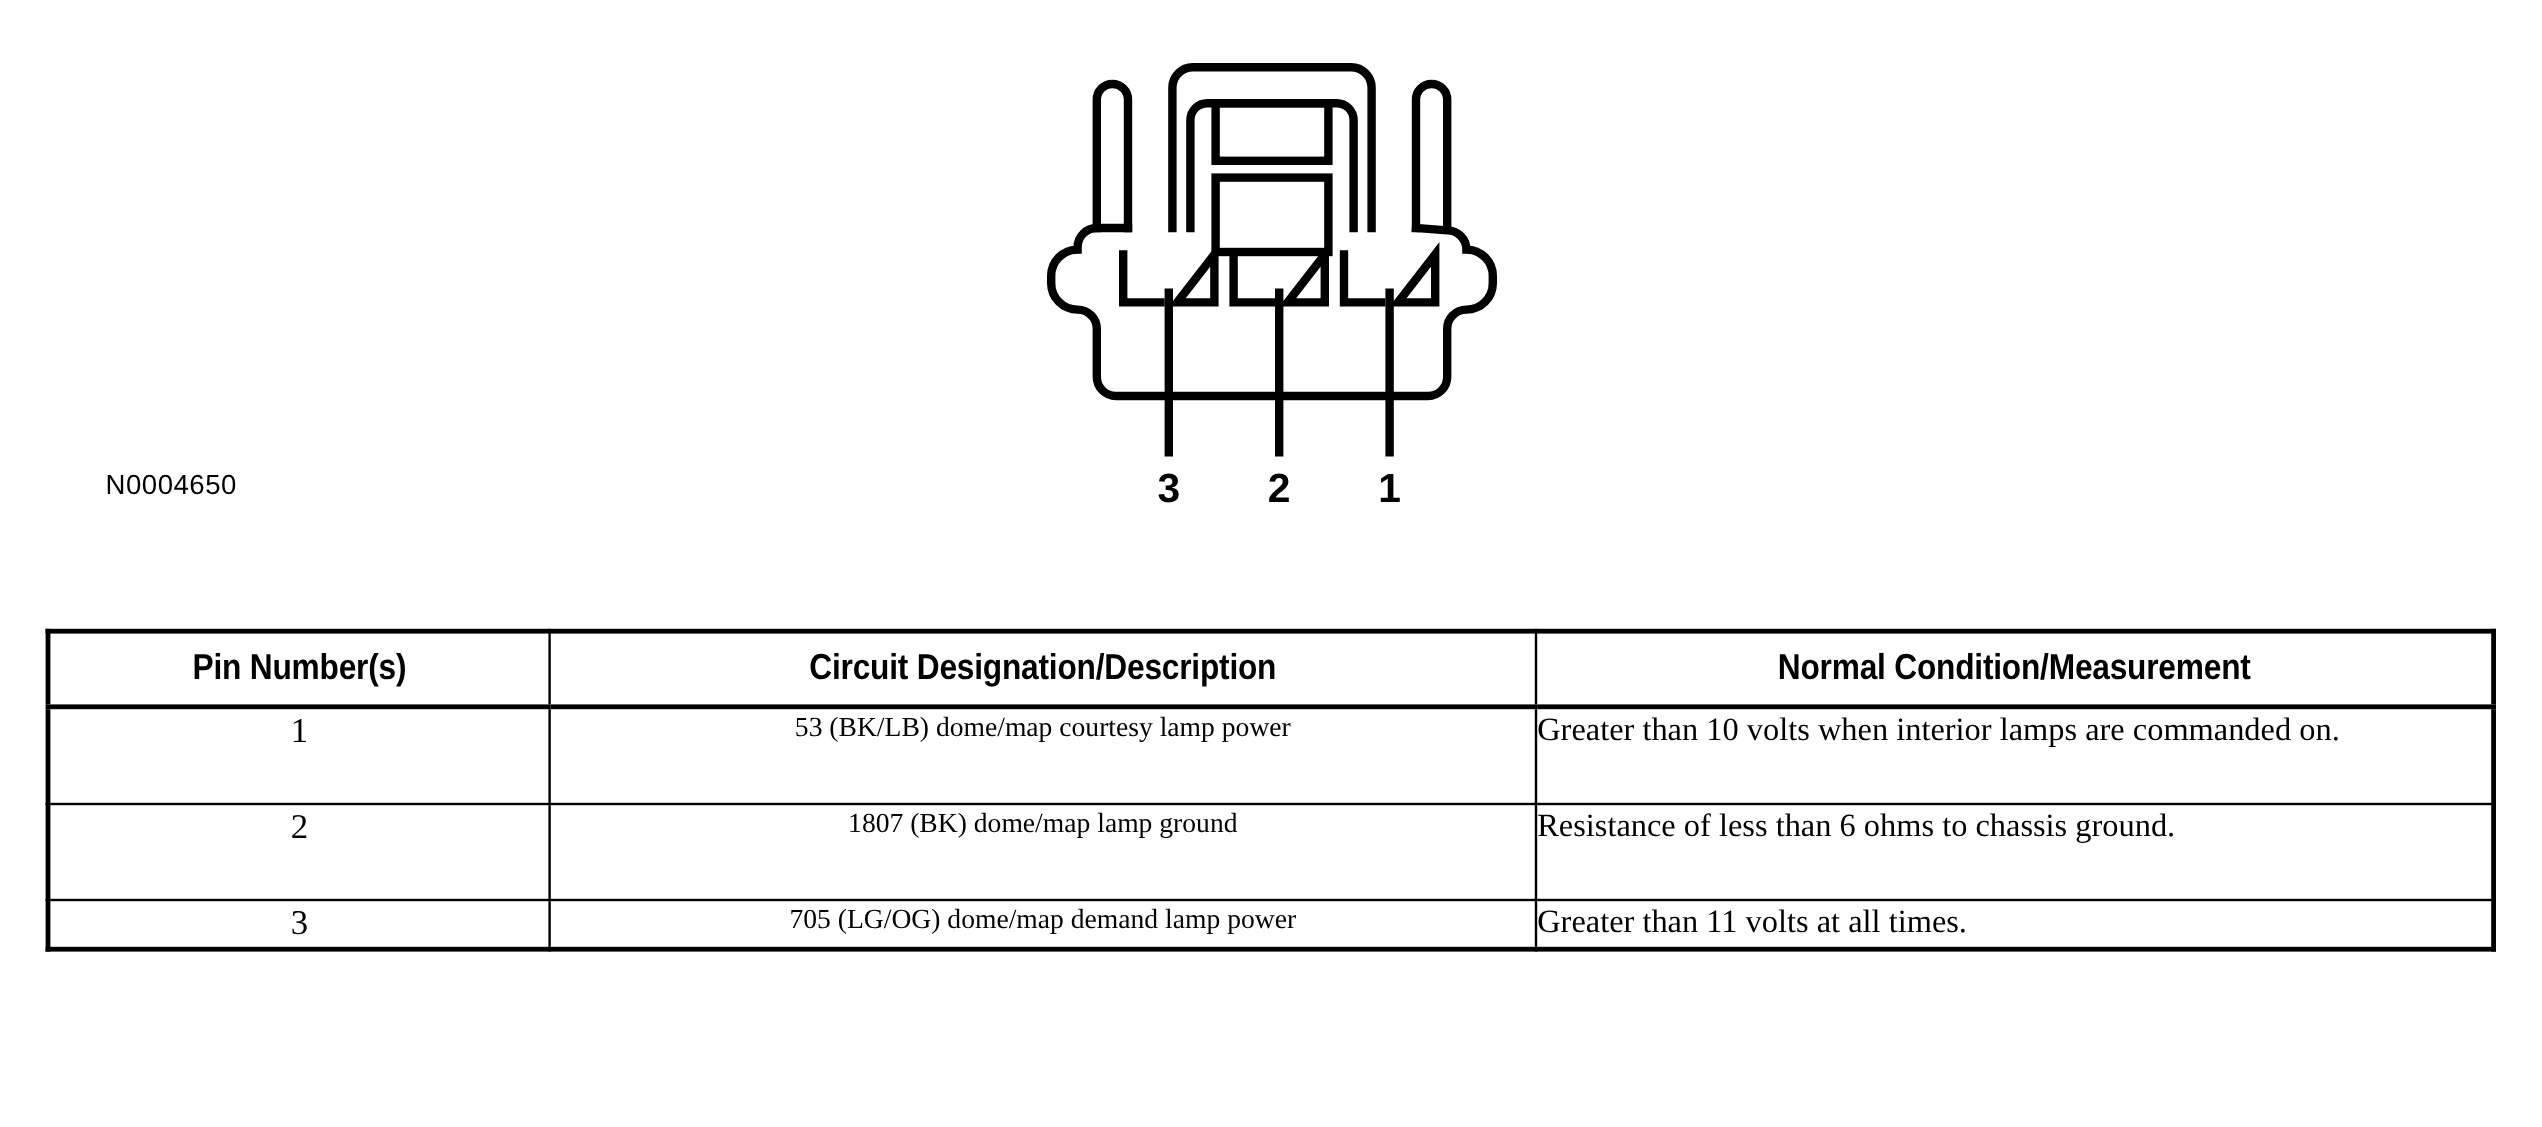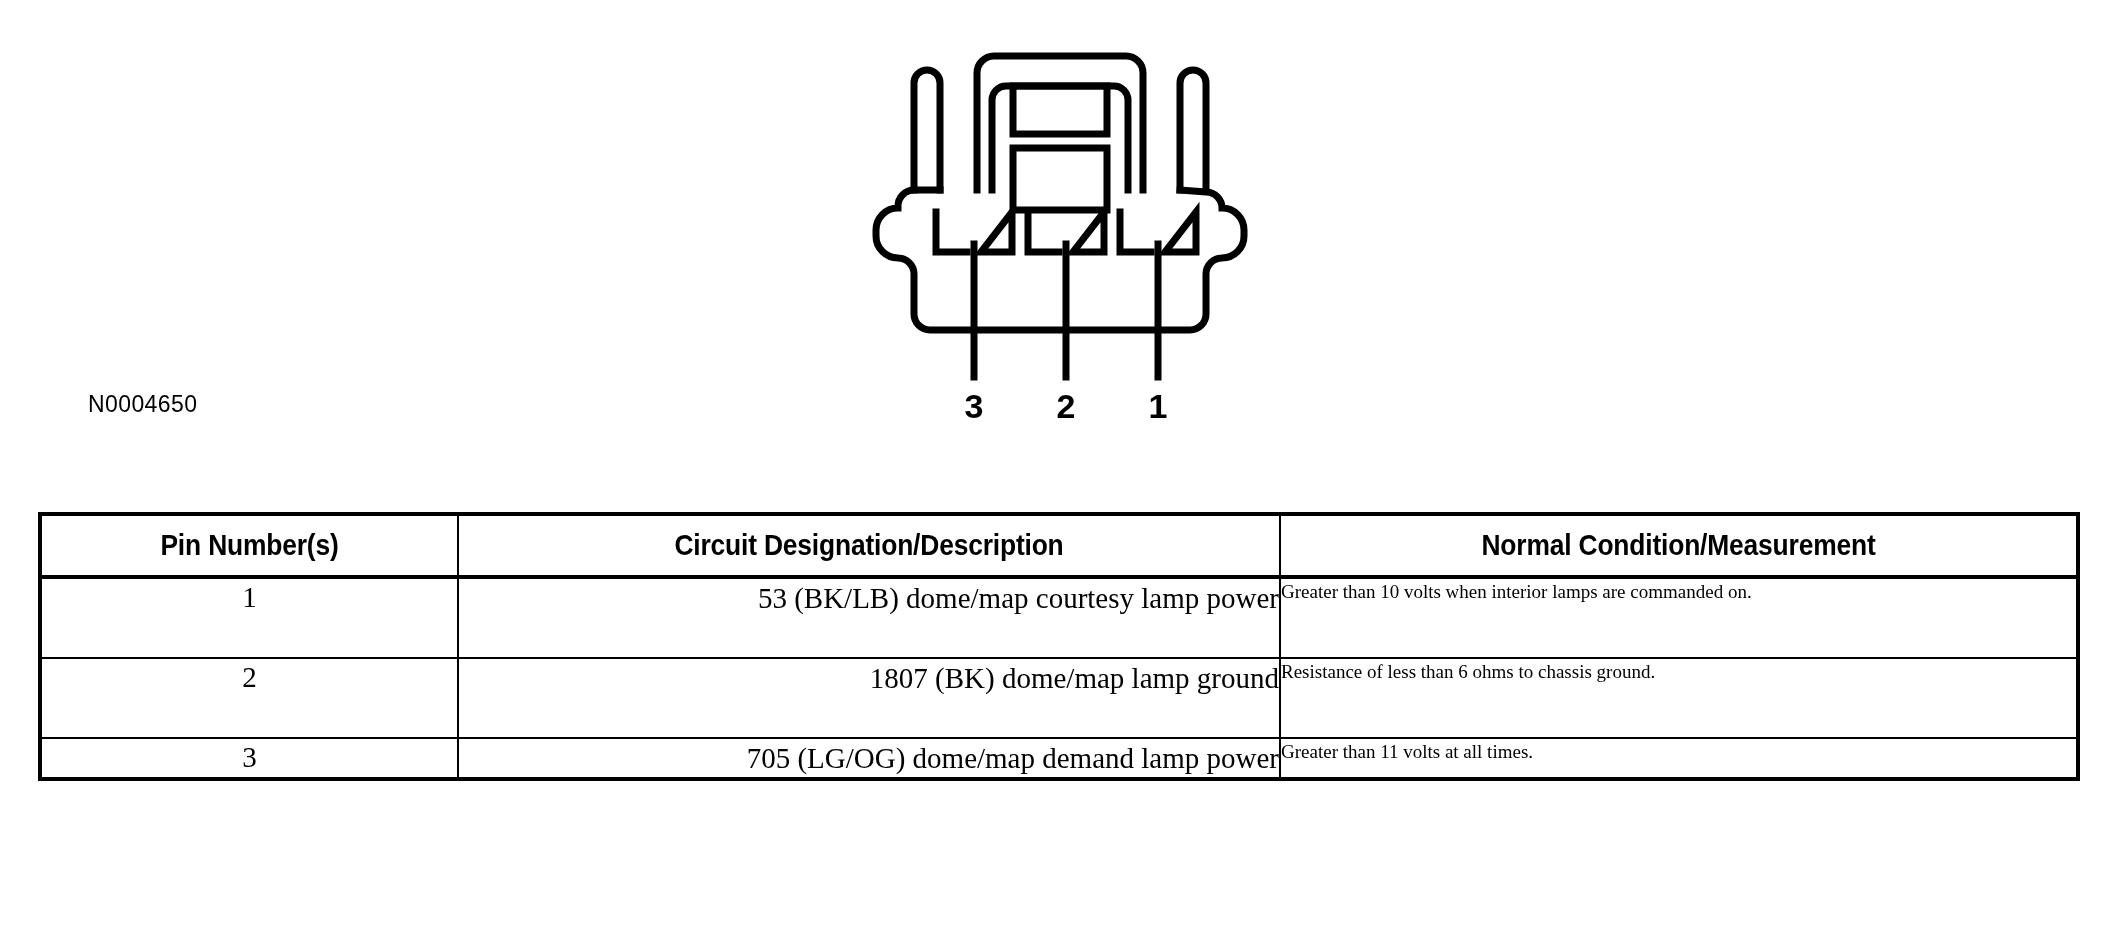--- a/index.html
+++ b/index.html
@@ -40,21 +40,21 @@
     font-size: 23px;
     font-weight: 400;
     letter-spacing: 0.4px;
     white-space: nowrap;
   }
 
   
   #pinout-table-wrap {
     position: absolute;
     left: 38px;
-    top: 512px;
+    top: 524px;
     width: 1894px;
   }
   table.pinout {
     border-collapse: collapse;
     table-layout: fixed;
     width: 2042px;
     border: 4px solid #000000;
   }
   table.pinout col.c-pin   { width: 418px; }
   table.pinout col.c-desc  { width: 822px; }
@@ -83,27 +83,27 @@
     white-space: nowrap;
   }
 
   .pin-cell {
     font-size: 29px;
     text-align: center;
     line-height: 1.3;
     padding: 11px 6px 12px 6px;
   }
   .desc-cell {
-    font-size: 29px;
-    text-align: right;
+    font-size: 23px;
+    text-align: center;
     line-height: 1.32;
     padding: 11px 14px 12px 14px;
   }
   .meas-cell {
-    font-size: 19px;
+    font-size: 27px;
     text-align: left;
     line-height: 1.32;
     padding: 11px 14px 12px 16px;
   }
   .row-tall .pin-cell,
   .row-tall .desc-cell,
   .row-tall .meas-cell {
     height: 78px;
   }
   .row-short .pin-cell,

